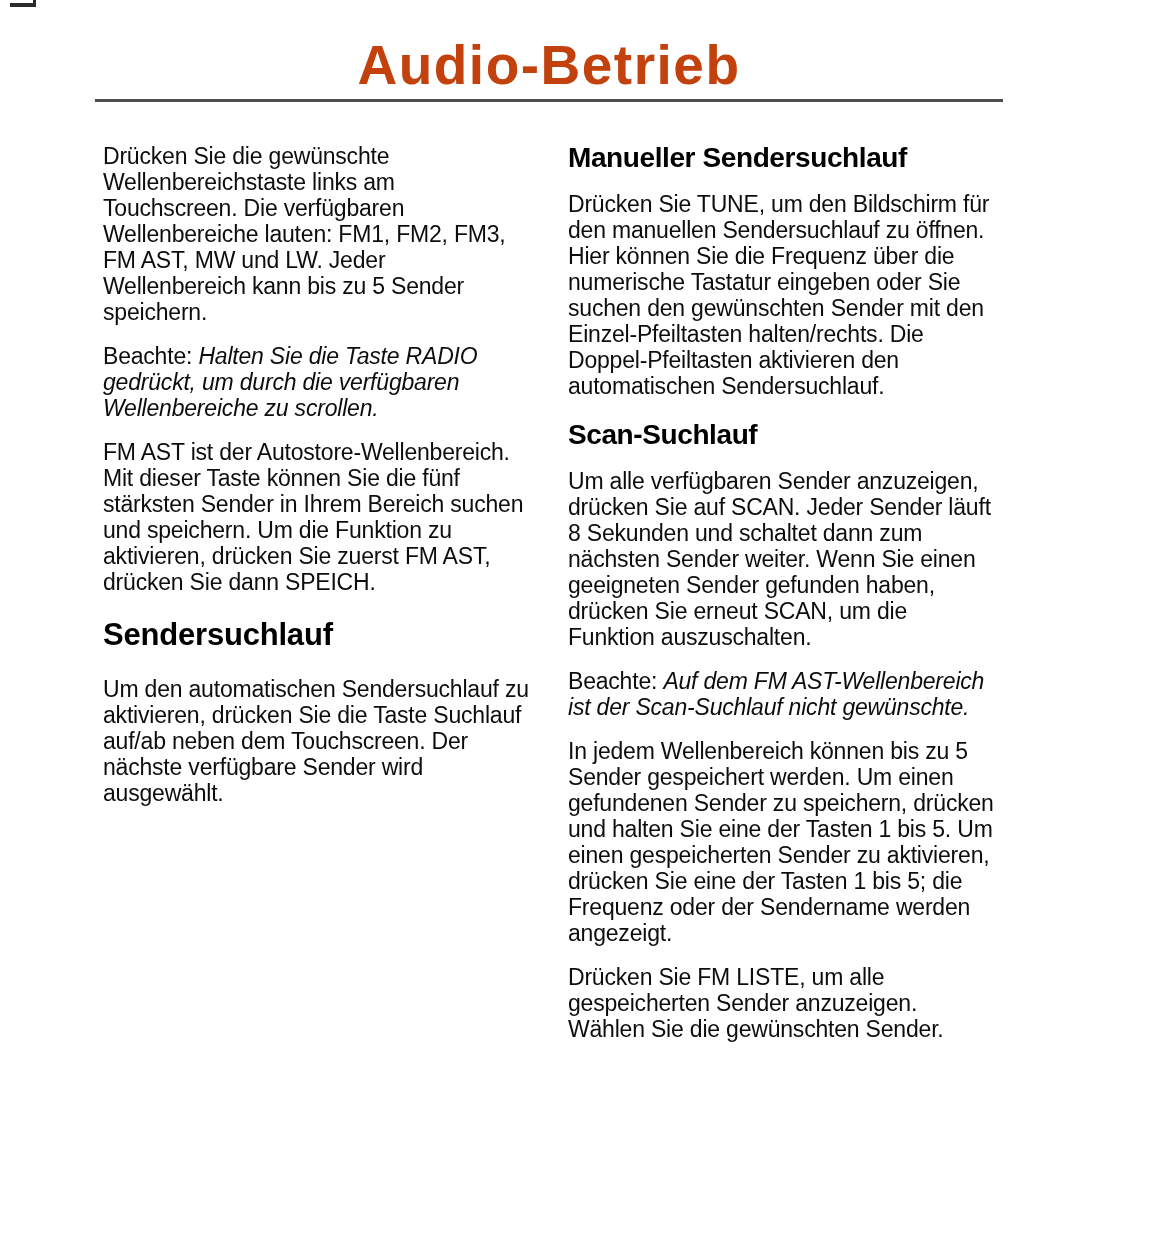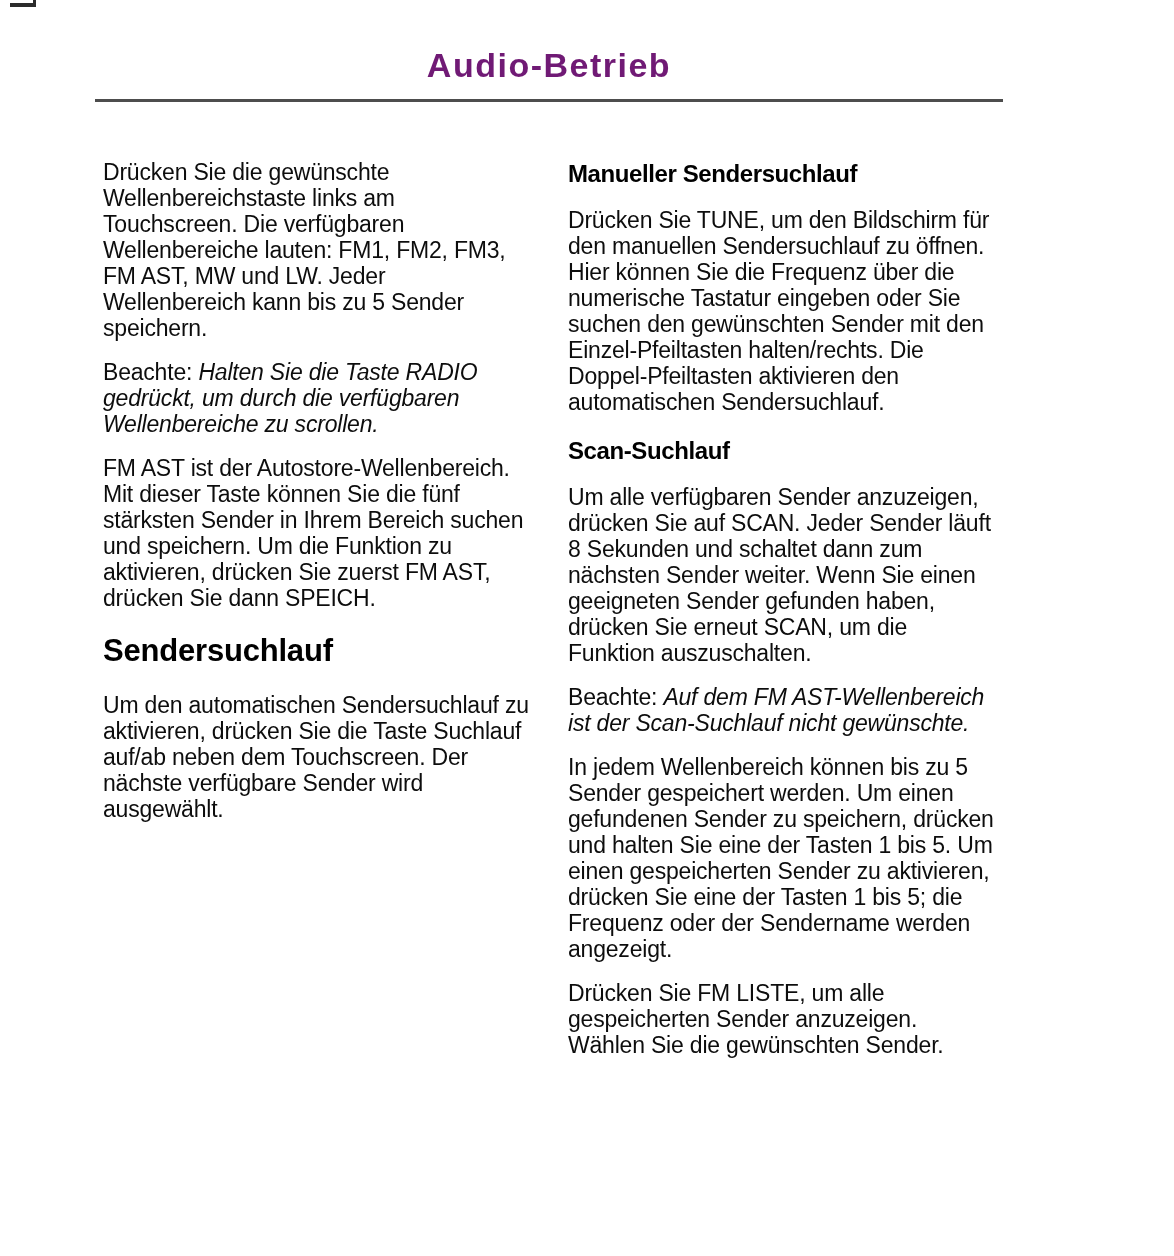--- a/index.html
+++ b/index.html
@@ -28,37 +28,37 @@
     border-bottom: 4px solid #2b2b2b;
     border-right: 3px solid #2b2b2b;
   }
   .content {
     margin-left: 95px;
     width: 908px;
   }
   .page-title {
     margin: 44px 0 0 0;
     text-align: center;
-    font-size: 34px;
+    font-size: 55px;
     line-height: 42px;
     font-weight: bold;
     letter-spacing: 1.5px;
-    color: #701a75;
+    color: #c2410c;
   }
   .title-rule {
     margin-top: 13px;
     height: 0;
     border: none;
     border-top: 3px solid #4d4d4d;
   }
   .columns {
     display: flex;
     gap: 38px;
     padding: 0 8px;
-    margin-top: 57px;
+    margin-top: 41px;
   }
   .col {
     flex: 1 1 0;
     min-width: 0;
   }
   .col p {
     margin: 0 0 18px 0;
     font-size: 23px;
     line-height: 26px;
     letter-spacing: -0.2px;
@@ -78,21 +78,21 @@
   h2.section-heading {
     margin: 23px 0 24px 0;
     font-size: 31px;
     line-height: 34px;
     font-weight: bold;
     letter-spacing: -0.2px;
     color: #000000;
   }
   h3.sub-heading {
     margin: 21px 0 18px 0;
-    font-size: 24px;
+    font-size: 28px;
     line-height: 30px;
     font-weight: bold;
     letter-spacing: -0.4px;
     color: #000000;
   }
 </style>
 </head>
 <body>
 
 <div class="page">

